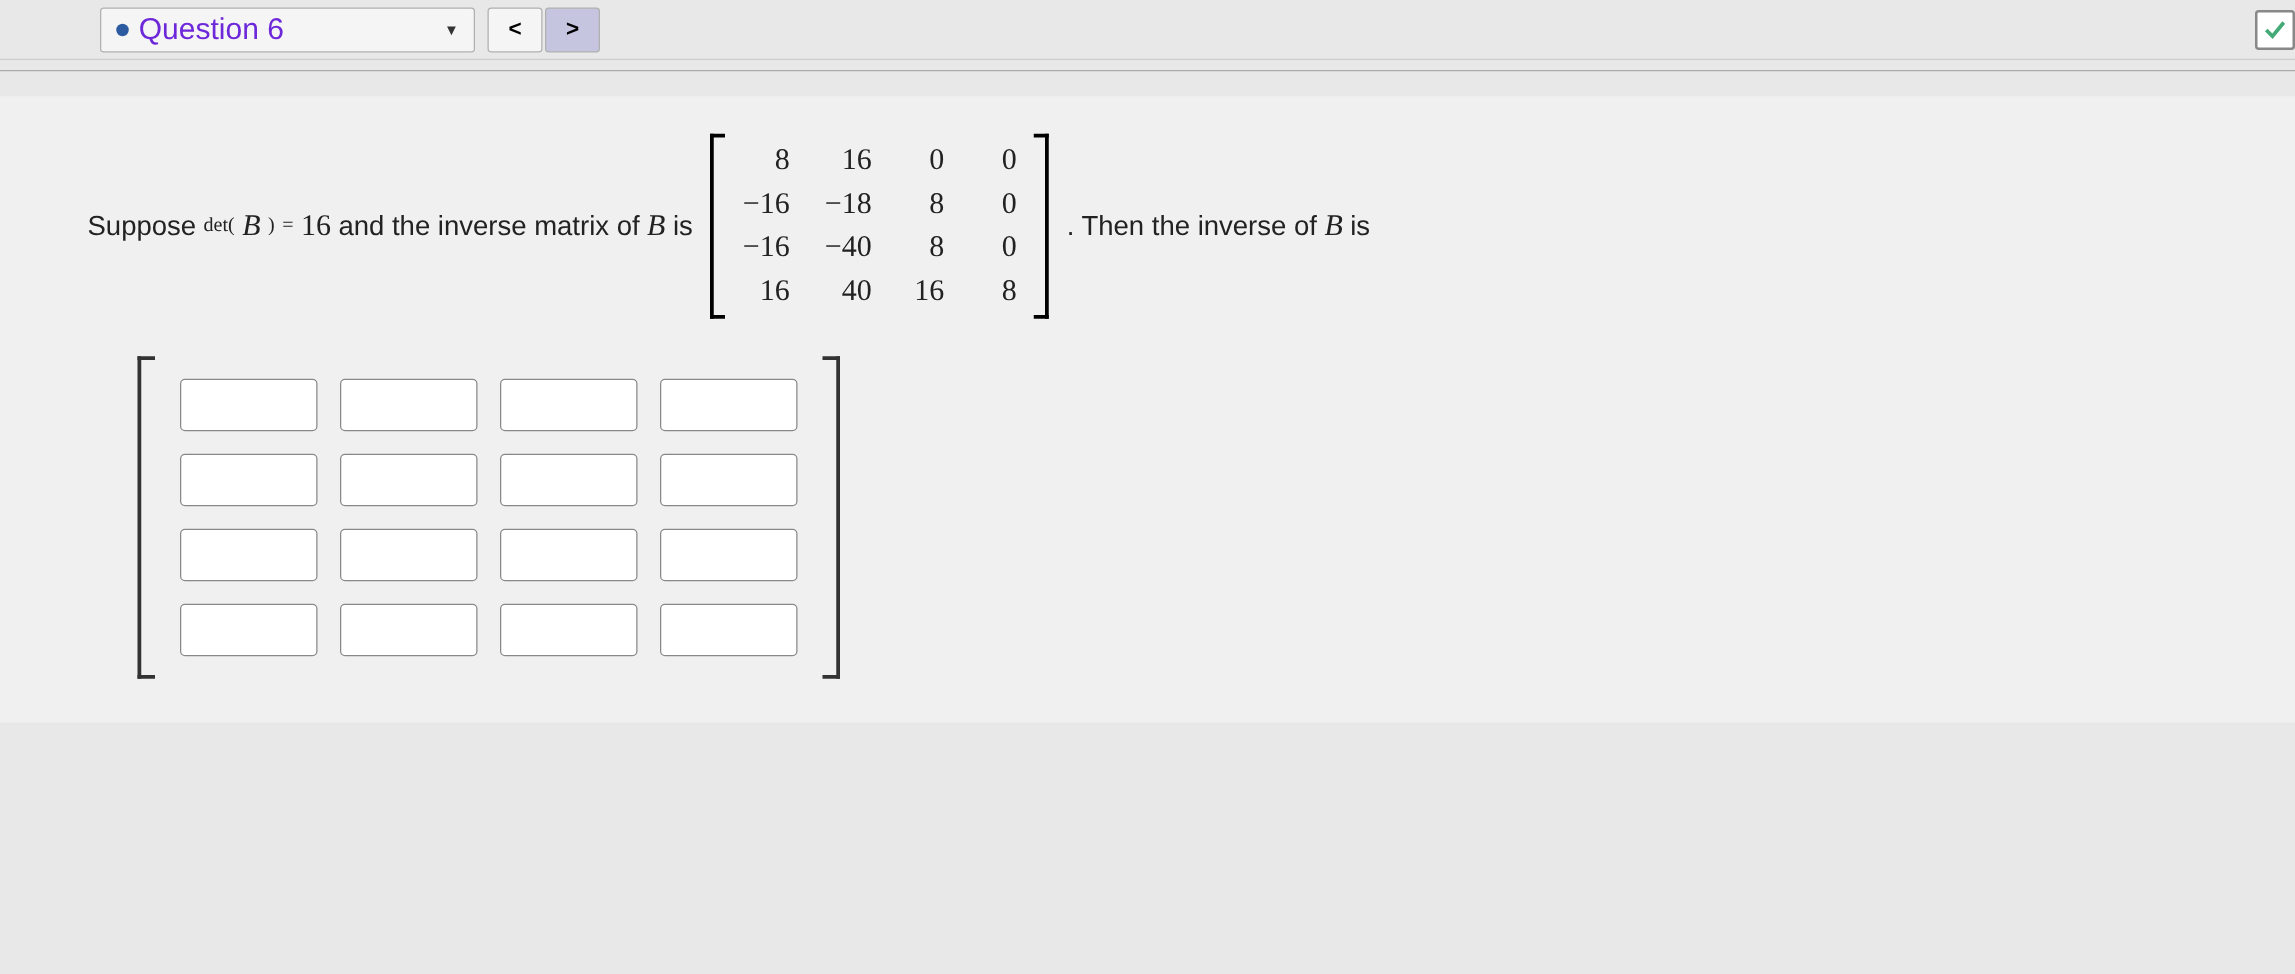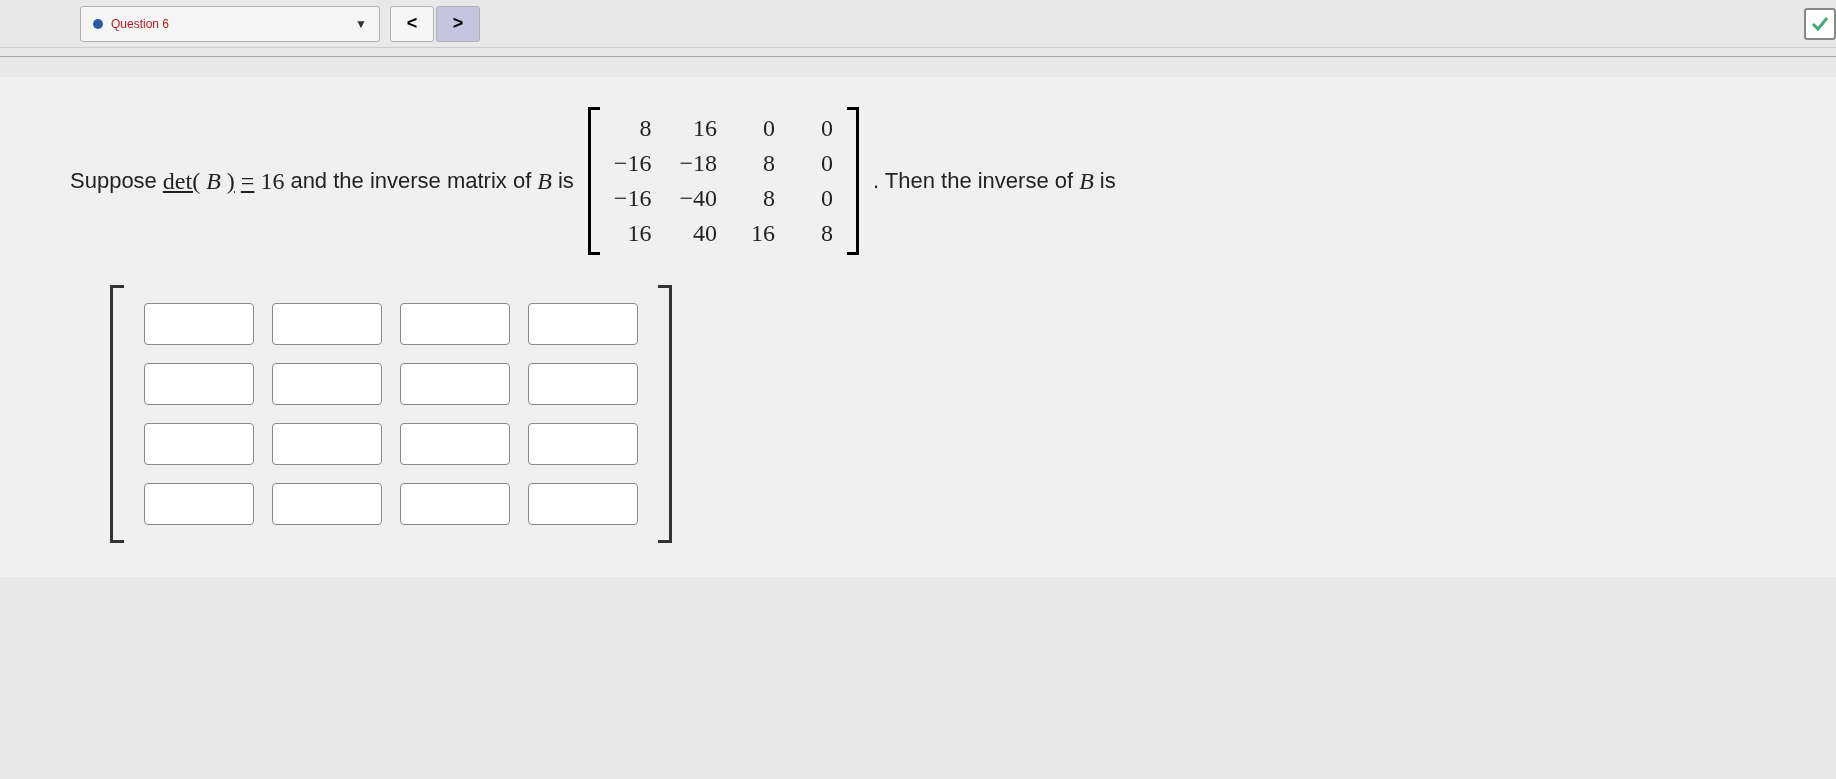--- a/index.html
+++ b/index.html
@@ -36,22 +36,22 @@
       margin-left: 60px;
     }
     .bullet {
       width: 10px;
       height: 10px;
       border-radius: 50%;
       background: #2c5aa0;
       display: inline-block;
     }
     .question-label {
-      font-size: 12px;
-      color: #b91c1c;
+      font-size: 24px;
+      color: #6d28d9;
       flex: 1;
     }
     .dropdown-arrow {
       font-size: 12px;
       color: #333;
     }
     .nav-buttons {
       display: flex;
       gap: 2px;
     }
@@ -102,22 +102,21 @@
       gap: 6px;
       margin-bottom: 30px;
     }
     .math-var {
       font-family: 'Times New Roman', serif;
       font-style: italic;
       font-size: 24px;
     }
     .math-func {
       font-family: 'Times New Roman', serif;
-      font-size: 24px;
-      text-decoration: underline;
+      font-size: 16px;
     }
     .math-num {
       font-family: 'Times New Roman', serif;
       font-size: 24px;
     }
     .cofactor-matrix {
       display: inline-flex;
       align-items: center;
       margin: 0 8px;
     }

